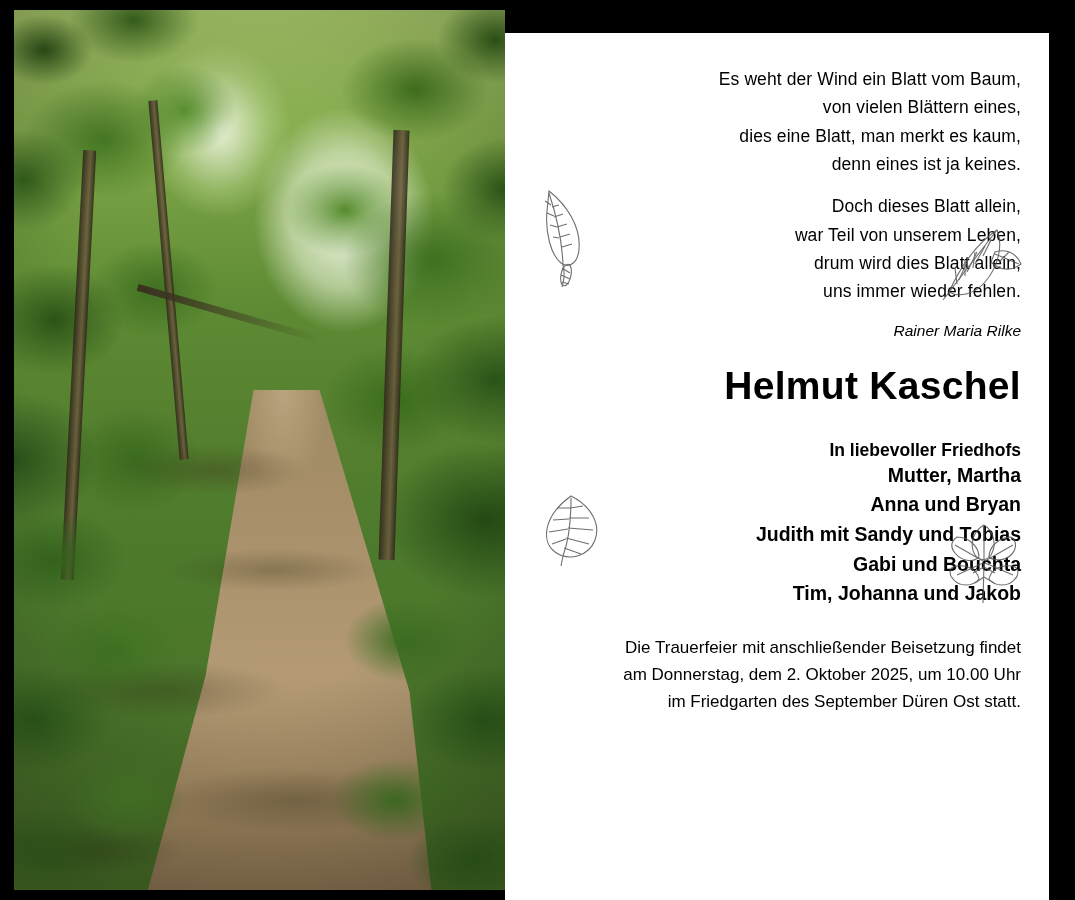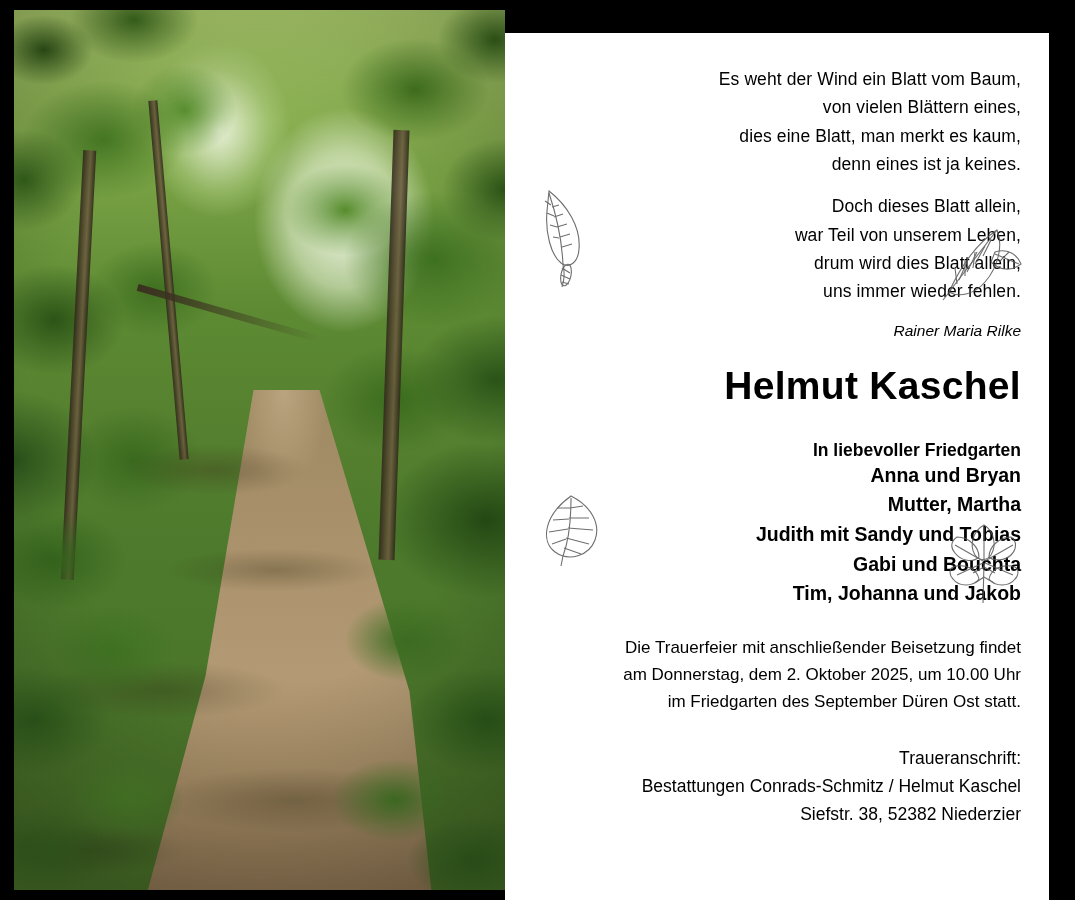--- a/index.html
+++ b/index.html
@@ -250,41 +250,36 @@
           <div>drum wird dies Blatt allein,</div>
           <div>uns immer wieder fehlen.</div>
         </div>
       </div>
       <div class="poem-author">Rainer Maria Rilke</div>
 
       <div class="name">Helmut Kaschel</div>
 
 
       <div class="memory">
-        <div class="heading">In liebevoller Friedgarten</div>
+        <div class="heading">In liebevoller Friedhofs</div>
         <div class="fam">
+          <div>Mutter, Martha</div>
           <div>Anna und Bryan</div>
-          <div>Mutter, Martha</div>
           <div>Judith mit Sandy und Tobias</div>
           <div>Gabi und Bouchta</div>
           <div>Tim, Johanna und Jakob</div>
         </div>
       </div>
 
       <div class="ceremony">
         <div>Die Trauerfeier mit anschließender Beisetzung findet</div>
         <div>am Donnerstag, dem 2. Oktober 2025, um 10.00 Uhr</div>
         <div>im Friedgarten des September Düren Ost statt.</div>
       </div>
 
-      <div class="address">
-        <div>Traueranschrift:</div>
-        <div>Bestattungen Conrads-Schmitz / Helmut Kaschel</div>
-        <div>Siefstr. 38, 52382 Niederzier</div>
-      </div>
 
       <div class="leaf leaf-birch">
         <svg width="80" height="110" viewBox="0 0 80 110" fill="none" stroke="#555" stroke-width="1.1">
           <path d="M20 8 C38 22 52 44 50 66 C49 80 40 86 32 80 C22 72 16 50 18 28 Z"></path>
           <path d="M20 10 C28 34 33 58 34 82"></path>
           <path d="M23 24 L30 22 M25 34 L34 31 M28 44 L38 41 M31 54 L41 51 M33 64 L43 61"></path>
           <path d="M22 22 L16 18 M25 33 L18 30 M28 44 L21 42 M30 55 L24 54"></path>
           <path d="M34 82 C36 90 35 98 33 104"></path>
           <ellipse cx="37" cy="92" rx="5" ry="11" transform="rotate(12 37 92)"></ellipse>
           <path d="M33 85 L41 90 M32 92 L41 96 M33 99 L40 101"></path>

